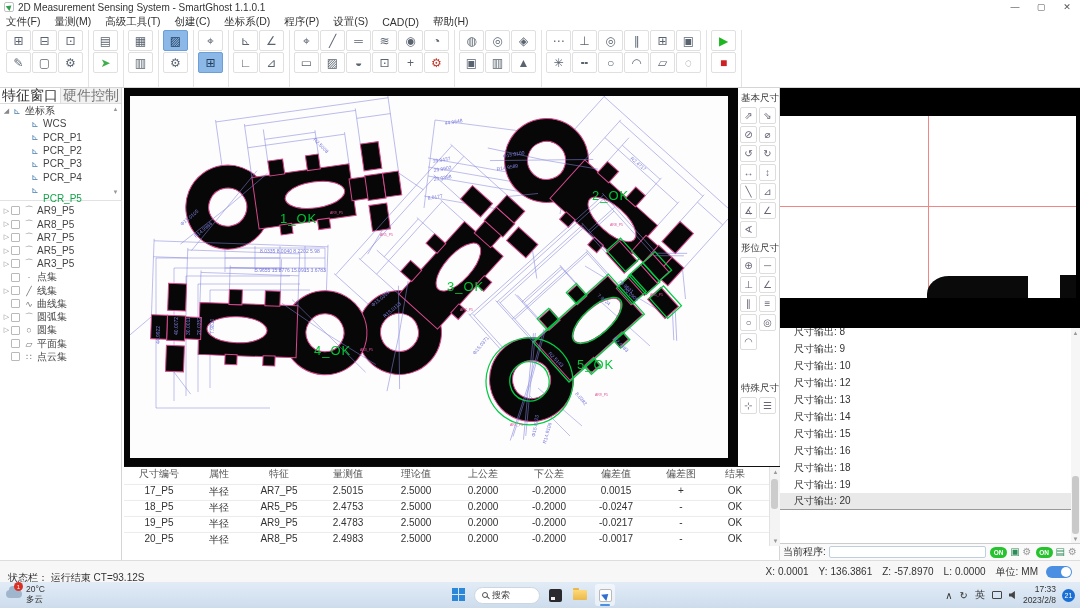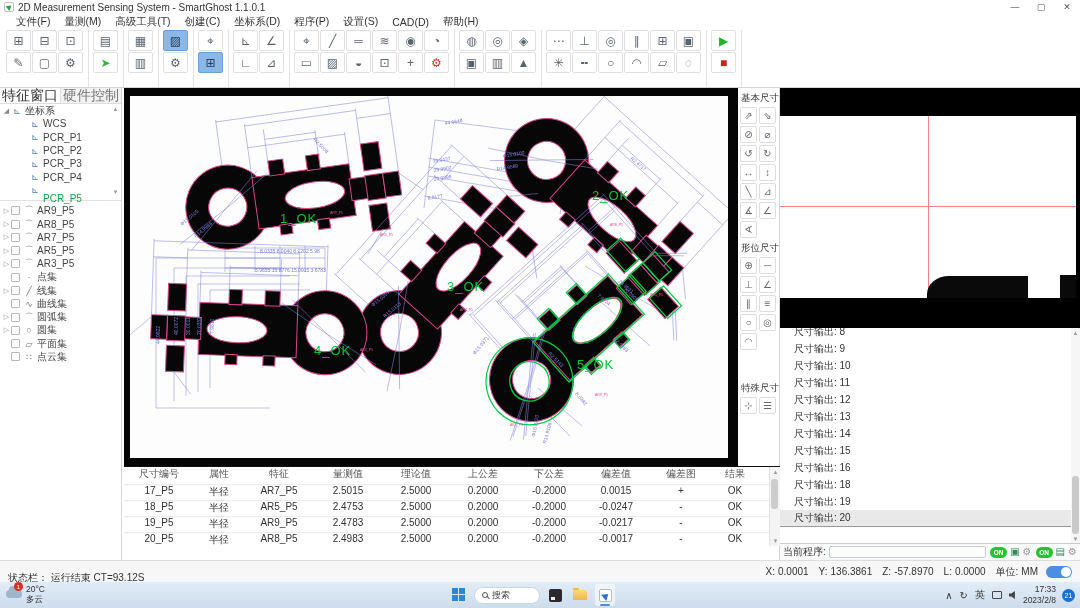--- a/index.html
+++ b/index.html
@@ -7,21 +7,21 @@
   #app{position:relative;width:1080px;height:608px;background:#fff;overflow:hidden;font-size:11px;color:#333;}
 
   
   .titlebar{position:absolute;left:0;top:0;width:1080px;height:14px;background:#fff;display:flex;align-items:center;padding-left:4px;font-size:10px;color:#333;}
   .app-ico{width:10px;height:10px;background:#fff;border:1px solid #c2c2c2;border-radius:2px;margin-right:4px;position:relative;}
   .app-ico:after{content:"";position:absolute;left:2px;top:1px;border-left:5px solid #2f9e4f;border-top:3px solid transparent;border-bottom:3px solid transparent;transform:rotate(-40deg);}
   .win-ctrls{position:absolute;right:0;top:0;height:14px;display:flex;}
   .win-btn{width:26px;height:14px;display:flex;align-items:center;justify-content:center;font-size:9px;color:#555;}
 
   
-  .menubar{position:absolute;left:0;top:14px;width:1080px;height:16px;background:#fff;display:flex;align-items:center;padding-left:16px;}
+  .menubar{position:absolute;left:0;top:14px;width:1080px;height:16px;background:#fff;display:flex;align-items:center;padding-left:6px;}
   .menu-item{margin-right:14px;font-size:10.5px;color:#333;}
 
   
   .toolbar{position:absolute;left:0;top:30px;width:1080px;height:58px;background:#fff;border-bottom:1px solid #d5d5d5;display:flex;align-items:stretch;padding-left:2px;}
   .tb-group{display:flex;flex-direction:column;align-items:center;padding:0 4px;border-right:1px solid #e3e3e3;}
   .tb-rows{display:flex;flex-direction:column;}
   .tb-row{display:flex;}
   .tb-btn{width:25px;height:21px;border:1px solid #e0e0e0;background:#fff;margin:0 1px 1px 0;display:flex;align-items:center;justify-content:center;border-radius:2px;}
   .tb-btn.active{background:#8cb8e8;border-color:#6a9fd8;}
   .tb-ic{font-size:12px;color:#5a6470;line-height:1;}
@@ -701,21 +701,20 @@
         <div class="blob1"></div>
         <div class="blob2"></div>
       </div>
     </div>
 
     <div class="outlist">
       <div class="outlist-in" id="outlist">
           <div class="out-row">尺寸输出: 8</div>
           <div class="out-row">尺寸输出: 9</div>
           <div class="out-row">尺寸输出: 10</div>
-          <div class="out-row">尺寸输出: 11</div>
           <div class="out-row">尺寸输出: 12</div>
           <div class="out-row">尺寸输出: 13</div>
           <div class="out-row">尺寸输出: 14</div>
           <div class="out-row">尺寸输出: 15</div>
           <div class="out-row">尺寸输出: 16</div>
           <div class="out-row">尺寸输出: 18</div>
           <div class="out-row">尺寸输出: 19</div>
           <div class="out-row sel">尺寸输出: 20</div>
         </div>
       <div class="out-scroll">

